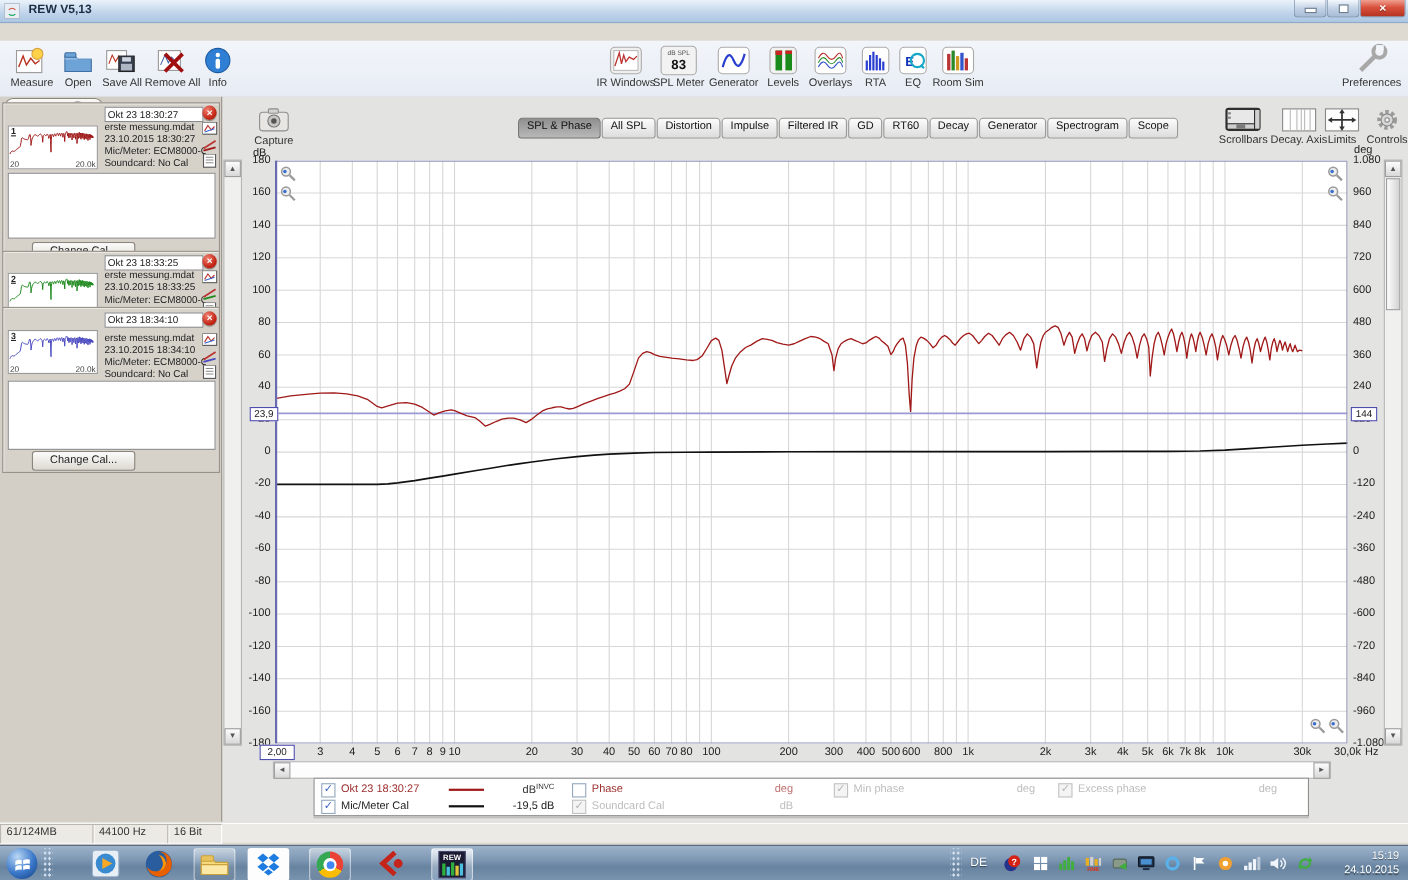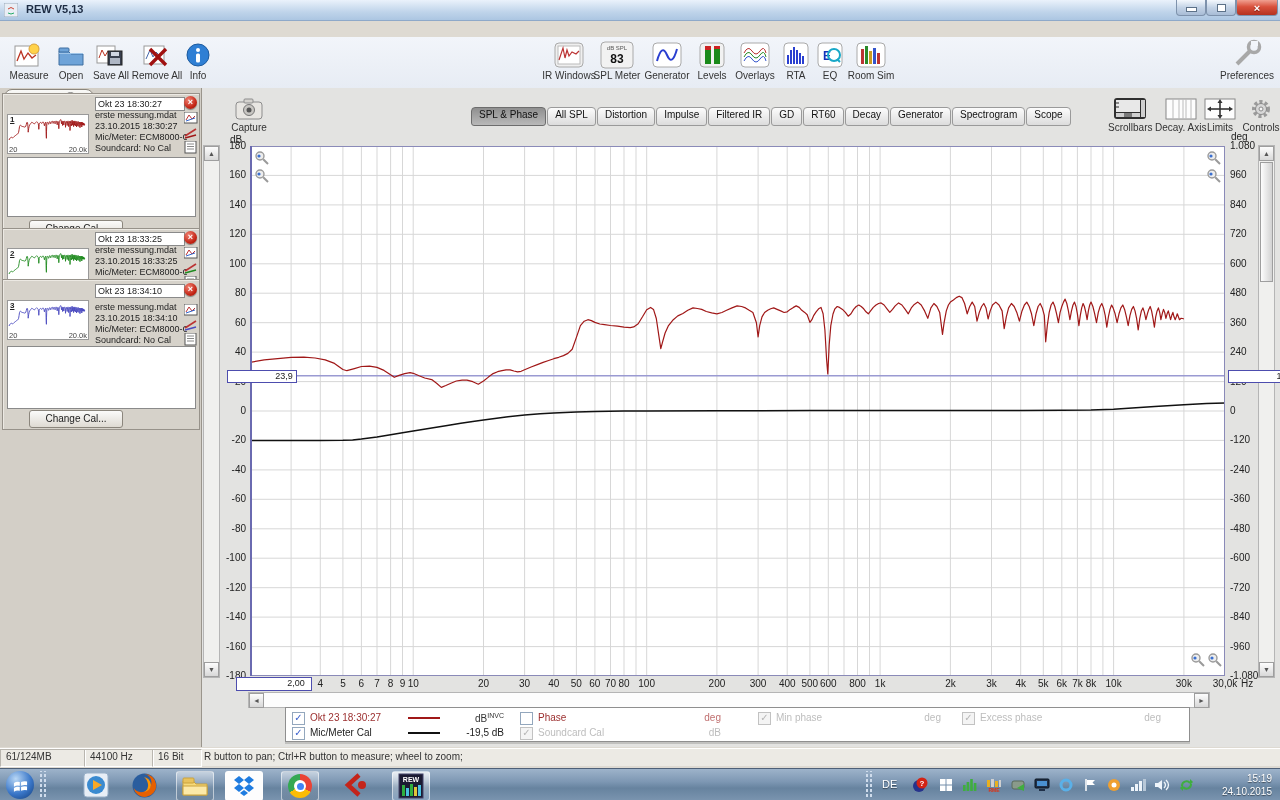--- a/index.html
+++ b/index.html
@@ -62,21 +62,21 @@
   #plot-wrap{position:absolute;left:250px;top:146px;width:975px;height:530px;}
   .axis-unit{position:absolute;font-size:10px;color:#222;}
   .vscroll{position:absolute;width:15px;background:#f0f0ee;border:1px solid #b5b5b5;}
   .hscroll{position:absolute;height:14px;background:#fdfdfd;border:1px solid #b5b5b5;}
   .sarrow{position:absolute;width:13px;height:13px;background:linear-gradient(#fdfdfd,#d8d8d8);border:1px solid #9e9e9e;
     font-size:7px;color:#555;text-align:center;line-height:13px;}
   .sthumb{position:absolute;left:1px;width:11px;background:linear-gradient(90deg,#fdfdfd,#d2d2d2);border:1px solid #9e9e9e;}
   .tickL{position:absolute;width:30px;text-align:right;font-size:10px;color:#222;}
   .tickR{position:absolute;width:34px;text-align:left;font-size:10px;color:#222;}
   .tickB{position:absolute;width:34px;text-align:center;font-size:10px;color:#222;}
-  .cursorbox{position:absolute;border:1px solid #4d4dae;background:#fff;font-size:9px;color:#222;text-align:center;padding-left:44px;}
+  .cursorbox{position:absolute;border:1px solid #4d4dae;background:#fff;font-size:9px;color:#222;text-align:center;}
   .mag{position:absolute;width:16px;height:16px;}
   
   #legend{position:absolute;left:285px;top:707px;width:903px;height:33px;background:#fff;border:1px solid #8f8f8f;box-shadow:0 2px 0 rgba(0,0,0,.15);font-size:10px;}
   .lg{position:absolute;white-space:nowrap;}
   .cb{position:absolute;width:11px;height:11px;border:1px solid #93a7bd;background:#fff;font-size:10px;line-height:10px;text-align:center;}
   .cb.on{color:#3a5fcd;font-weight:bold;}
   .cb.dis{border-color:#c2c2c2;color:#b5b5b5;background:#f4f4f4;}
   .swatch{position:absolute;width:32px;height:2px;}
   .redtxt{color:#9c2f2f;}
   .redunit{color:#c07070;}
@@ -693,21 +693,20 @@
     <span class="lg" style="left:150px;top:19px;width:68px;text-align:right;color:#222">-19,5 dB</span>
     <span class="cb dis" style="left:234px;top:19px">✓</span>
     <span class="lg greyed" style="left:252px;top:19px">Soundcard Cal</span>
     <span class="lg greyed" style="left:400px;top:19px;width:35px;text-align:right">dB</span>
   </div>
 
   <div id="statusbar">
     <span class="scell" style="left:0;width:74px">61/124MB</span>
     <span class="scell" style="left:84px;width:58px">44100 Hz</span>
     <span class="scell" style="left:152px;width:38px">16 Bit</span>
-    <span class="scell" style="left:198px;width:1070px;border-color:transparent">R button to pan; Ctrl+R button to measure; wheel to zoom;</span>
   </div>
 
   <div id="taskbar">
     <div class="tk" style="left:2px">
       <div style="width:28px;height:28px;border-radius:50%;background:radial-gradient(circle at 35% 28%,#b9d7f5,#3a77c9 55%,#123d7a);display:flex;align-items:center;justify-content:center">
         <svg width="15" height="15" viewBox="0 0 16 16">
             <g fill="#fff">
               <path d="M1 5.2 q3 -2 6.2 -1 l0 4 q-3.2 -1 -6.2 1 z"></path>
               <path d="M8.6 4.3 q3 -1.4 6.4 -0.6 l0 4 q-3.4 -0.8 -6.4 0.6 z"></path>
               <path d="M1 10.6 q3 -2 6.2 -1 l0 4 q-3.2 -1 -6.2 1 z"></path>

